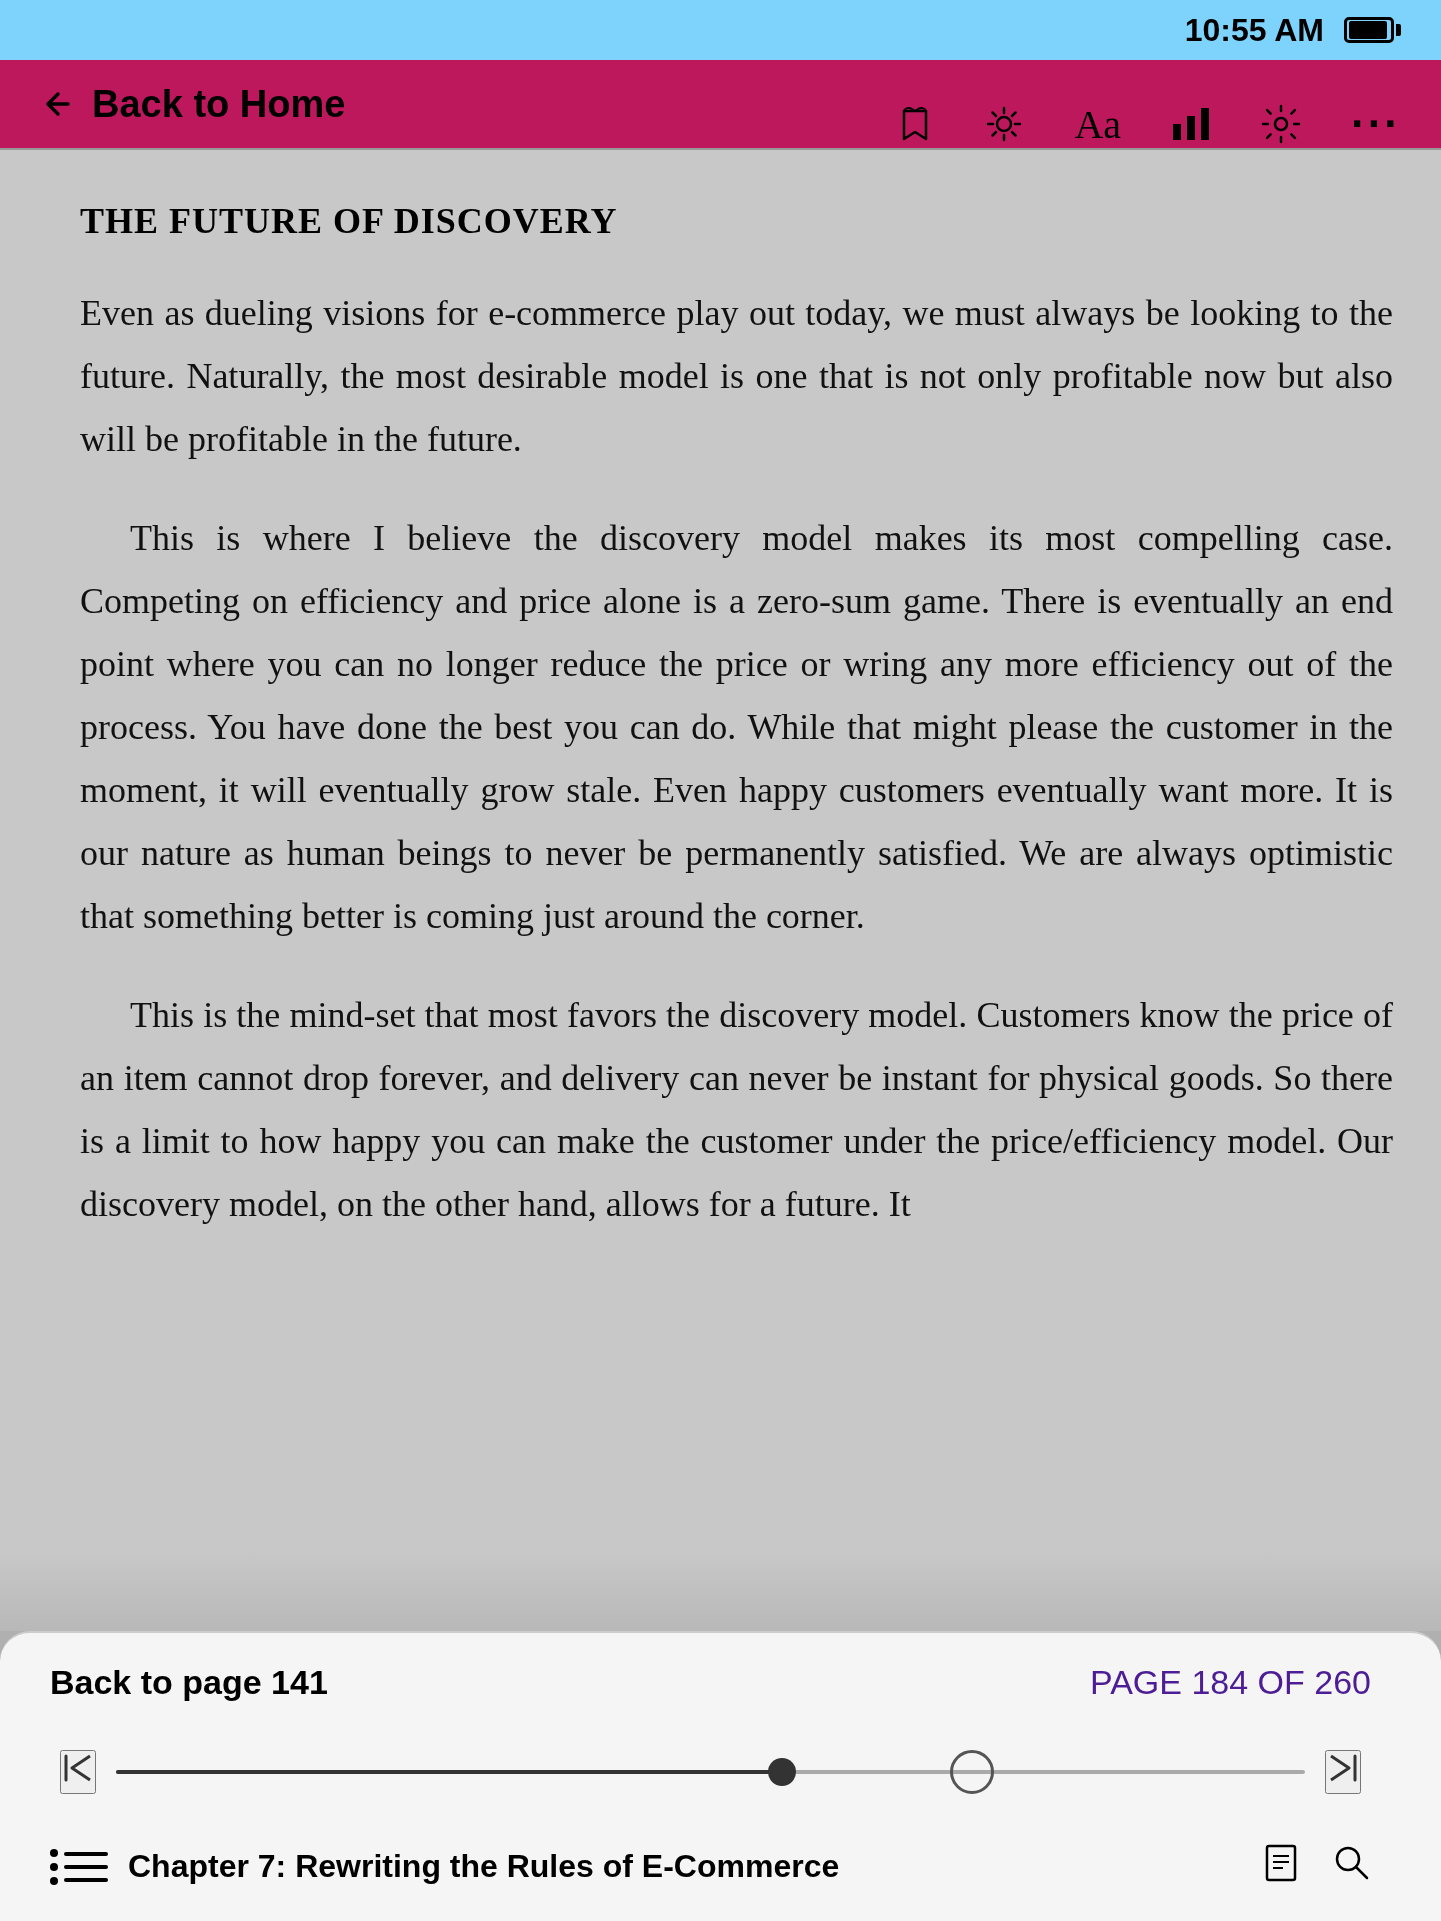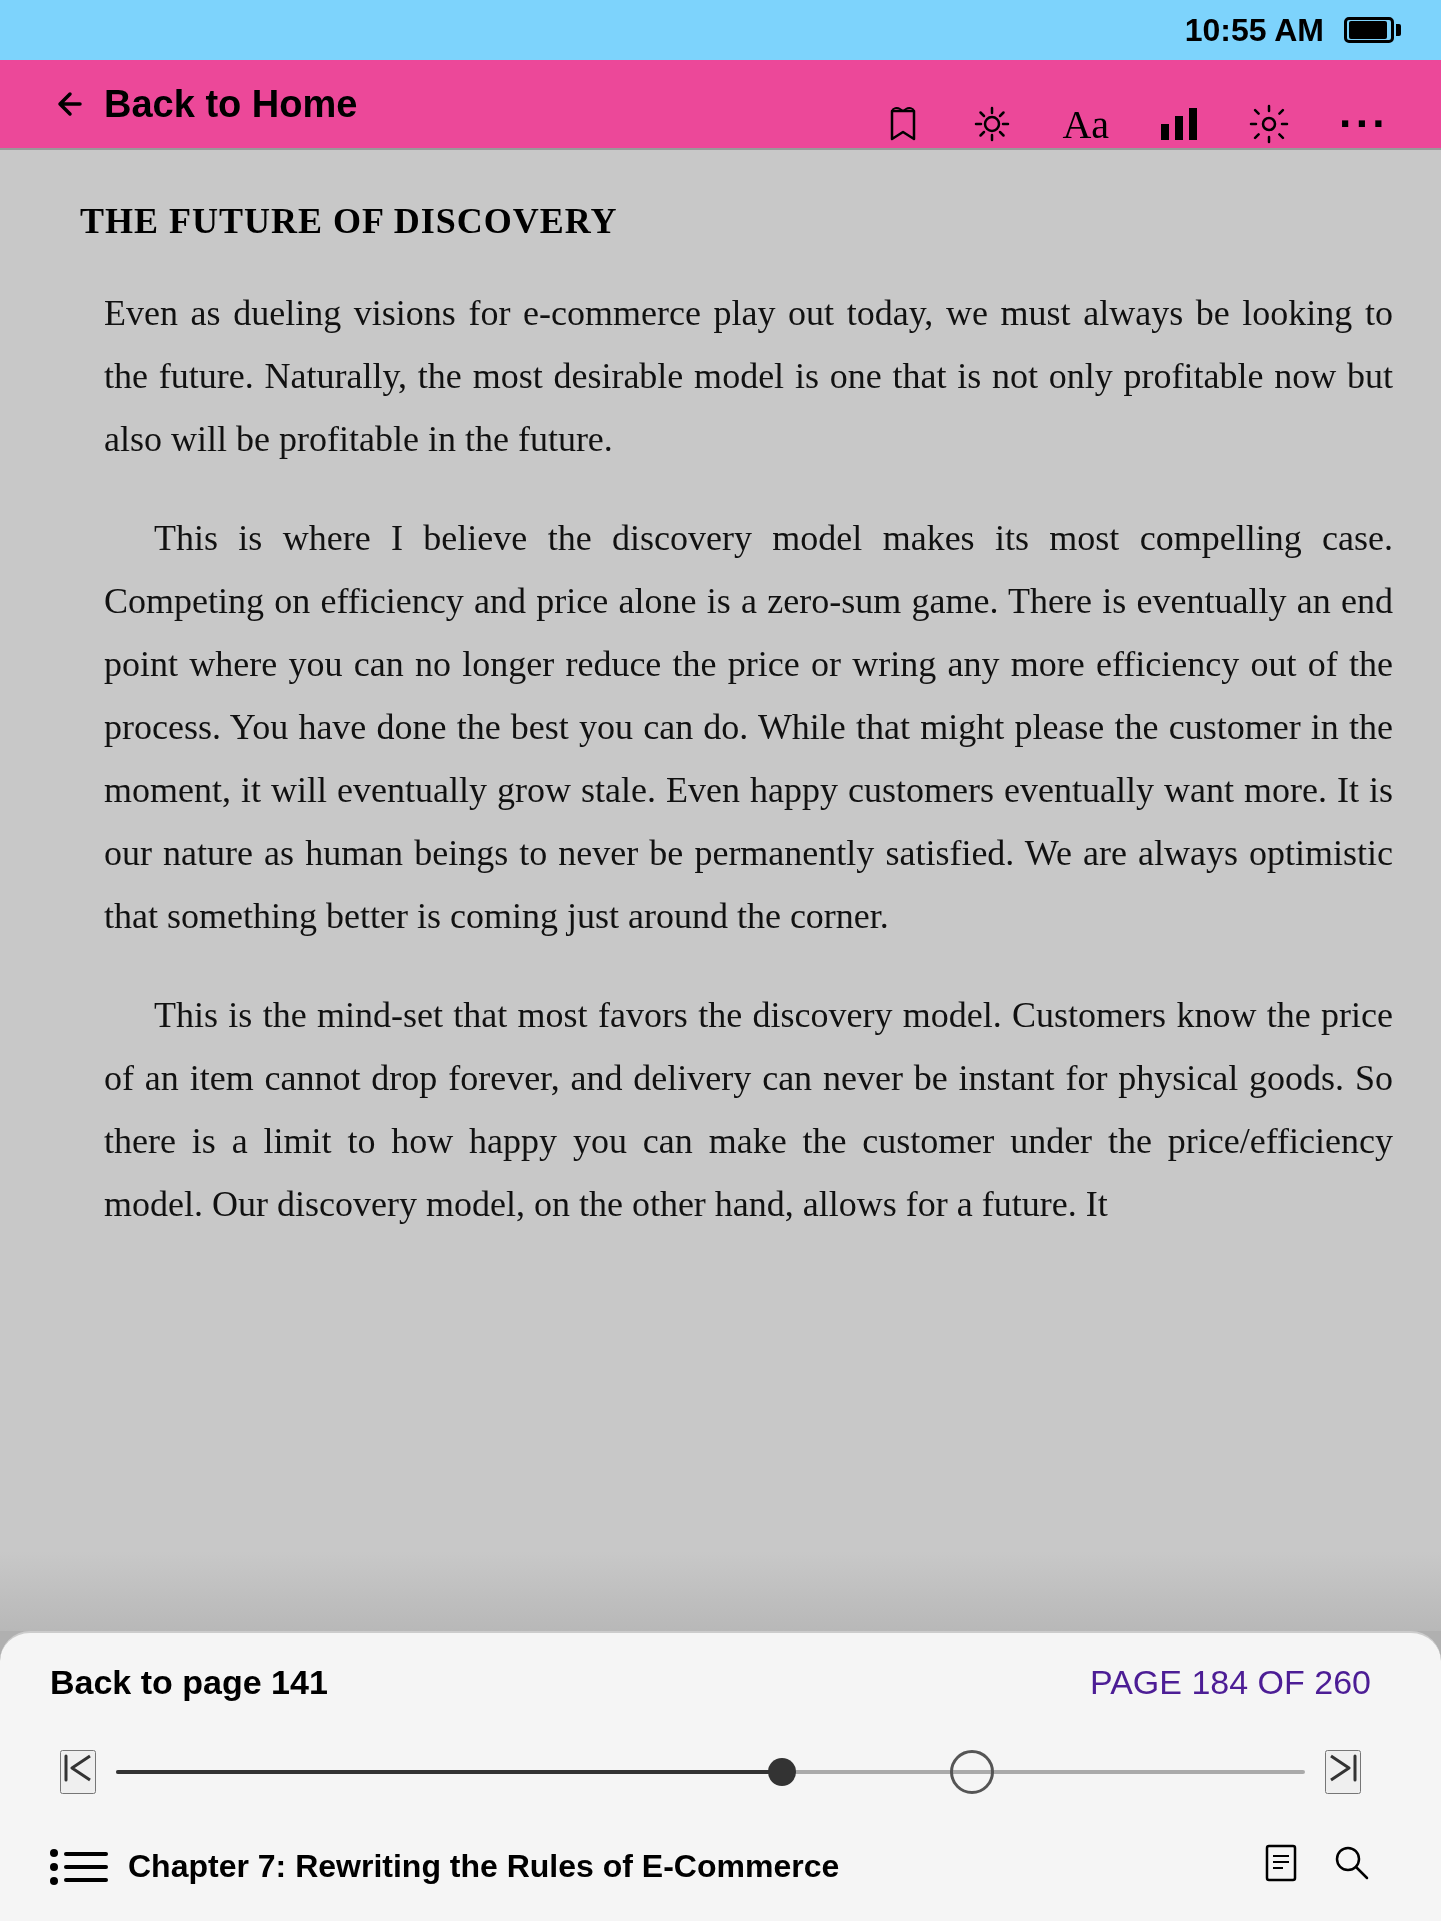--- a/index.html
+++ b/index.html
@@ -61,24 +61,24 @@
       margin-left: 2px;
     }
 
     
     .nav-bar {
       position: absolute;
       top: 60px;
       left: 0;
       right: 0;
       height: 90px;
-      background: #ec4899;
-      display: flex;
-      align-items: center;
-      padding: 0 52px;
+      background: #be185d;
+      display: flex;
+      align-items: center;
+      padding: 0 40px;
       z-index: 10;
       border-bottom: 2px solid #999;
     }
     .back-btn {
       display: flex;
       align-items: center;
       gap: 16px;
       cursor: pointer;
       background: none;
       border: none;
@@ -132,21 +132,20 @@
       text-transform: uppercase;
       letter-spacing: 1px;
     }
     .body-text {
       font-family: Georgia, serif;
       font-size: 36px;
       line-height: 1.75;
       color: #111;
       text-align: justify;
       margin-bottom: 36px;
-      margin-left: 24px;
     }
     .body-text.indent {
       text-indent: 50px;
     }
     .fade-bottom {
       position: absolute;
       bottom: 0;
       left: 0;
       right: 0;
       height: 80px;

